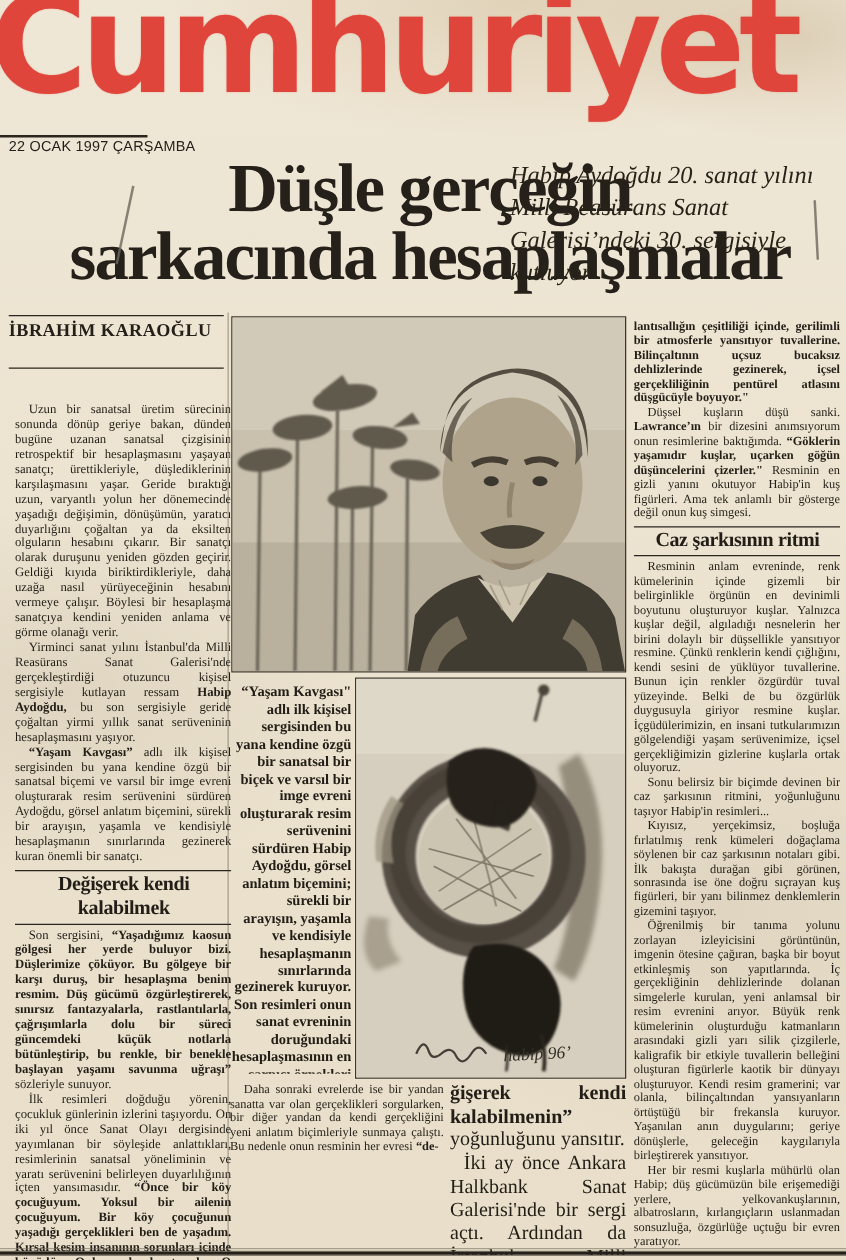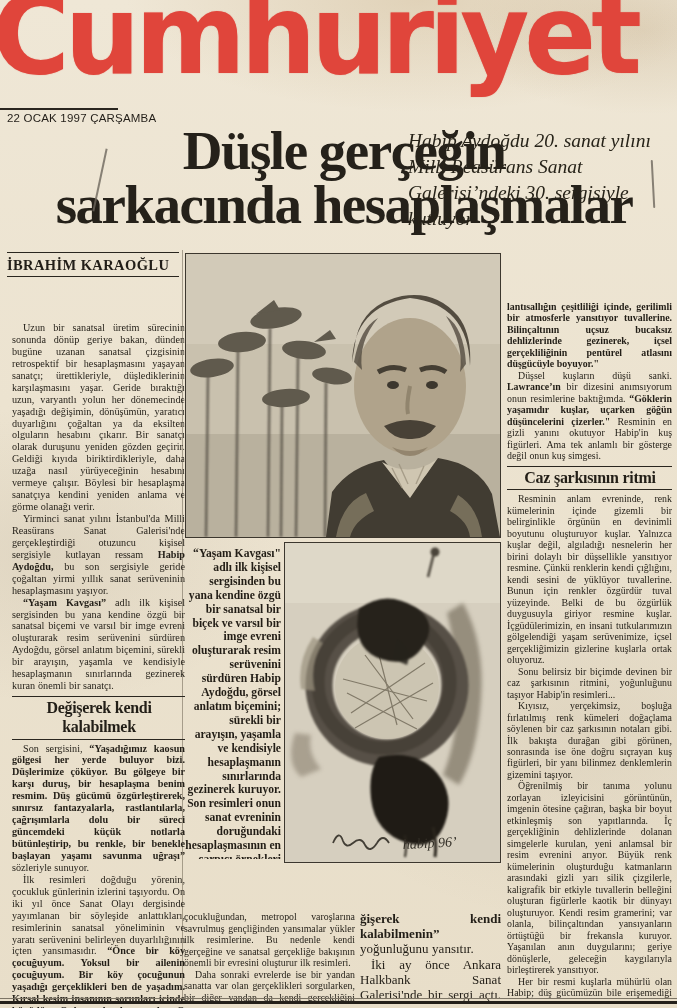--- a/index.html
+++ b/index.html
@@ -35,34 +35,34 @@
     position:absolute;left:408px;top:128px;width:264px;
     font-style:italic;font-size:19.5px;line-height:1.33;color:#272319;
   }
   .pen-mark{position:absolute;background:#6d665c;opacity:.8;}
   .pm1{left:99px;top:148px;width:2px;height:64px;transform:rotate(12deg);}
   .pm2{left:652px;top:160px;width:2px;height:48px;transform:rotate(-3deg);border-radius:2px;}
   .byline{
     position:absolute;left:7px;top:252px;width:172px;
     border-top:1.5px solid #2a261f;border-bottom:1px solid #2a261f;
     font-weight:bold;font-size:14.5px;letter-spacing:.4px;
-    padding:4px 0 2px 0;color:#221e18;
+    padding:4px 0 20px 0;color:#221e18;
   }
   .vrule{position:absolute;width:1px;background:rgba(110,100,84,.55);}
   .vr1{left:182px;top:250px;height:754px;}
   .col{
     position:absolute;overflow:hidden;text-align:justify;
     font-size:10.2px;line-height:1.17;color:#221e17;
     word-spacing:.02em;
   }
   .col p{margin:0;text-indent:11px;}
-  .col p.noind{text-indent:0;margin-top:45px;}
+  .col p.noind{text-indent:0;}
   .col1{left:12px;top:282px;width:173px;height:722px;margin-top:40px;}
   .col2{left:184px;top:866px;width:171px;height:138px;font-size:9.9px;}
-  .col3{left:360px;top:866px;width:141px;height:138px;font-size:13px;}
+  .col3{left:360px;top:866px;width:141px;height:138px;font-size:16px;}
   .col4{left:507px;top:256px;width:165px;height:748px;font-size:9.9px;line-height:1.16;}
   .subhead{
     font-weight:bold;font-size:16px;letter-spacing:-.3px;text-indent:0 !important;
     border-top:1px solid #2a261f;border-bottom:1.5px solid #2a261f;
     padding:2px 0 2px 1px;margin:4px 0 3px 0 !important;text-align:center;
   }
   .b{font-weight:bold;}
   .pullquote{
     position:absolute;left:184px;top:547px;width:97px;height:312px;overflow:hidden;
     text-align:right;font-weight:bold;font-size:11.6px;line-height:1.2;color:#221d16;
@@ -185,21 +185,20 @@
         <path d="M28 94 q-16 24 -12 52 l14 2 q-6 -28 8 -48 z" fill="#9a917d" opacity=".7"></path>
       </g>
       <g>
         <path d="M48 300 q6 -14 10 -2 q3 8 10 2 q8 -7 12 2 q5 9 12 -2 q6 -10 12 0" stroke="#332f27" stroke-width="1.8" fill="none" opacity=".9"></path>
         <text x="118" y="306" class="sig-text" font-size="14" fill="#332f27" transform="rotate(-3 118 306)">habip 96’</text>
       </g>
     </svg>
   </div>
 
   <div class="col col2">
-    <p class="noind">çocukluğundan, metropol varoşlarına savrulmuş gençliğinden yansımalar yükler ilk resimlerine. Bu nedenle kendi gerçeğine ve sanatsal gerçekliğe bakışının önemli bir evresini oluşturur ilk resimleri.</p>
     <p><span>Daha sonraki evrelerde ise bir yandan sanatta var olan gerçeklikleri sorgularken, bir diğer yandan da kendi gerçekliğini yeni anlatım biçimleriyle sunmaya çalıştı. Bu nedenle onun resminin her evresi </span><span class="b">“de-</span></p>
   </div>
 
   <div class="col col3">
     <p class="noind"><span class="b">ğişerek kendi kalabilmenin”</span><span> yoğunluğunu yansıtır.</span></p>
     <p>İki ay önce Ankara Halkbank Sanat Galerisi'nde bir sergi açtı. Ardından da İstanbul Milli Reasürans Sanat Galerisi'nde son dönem çalışmalarını sunduğu önemli bir sergi gerçekleştirdi. Aydoğdu'nun son resimleri onun sanat evreninin doruğundaki hesaplaşmasının en çarpıcı örnekleridir.</p>
 
   </div>
 
   <div class="col col4">

